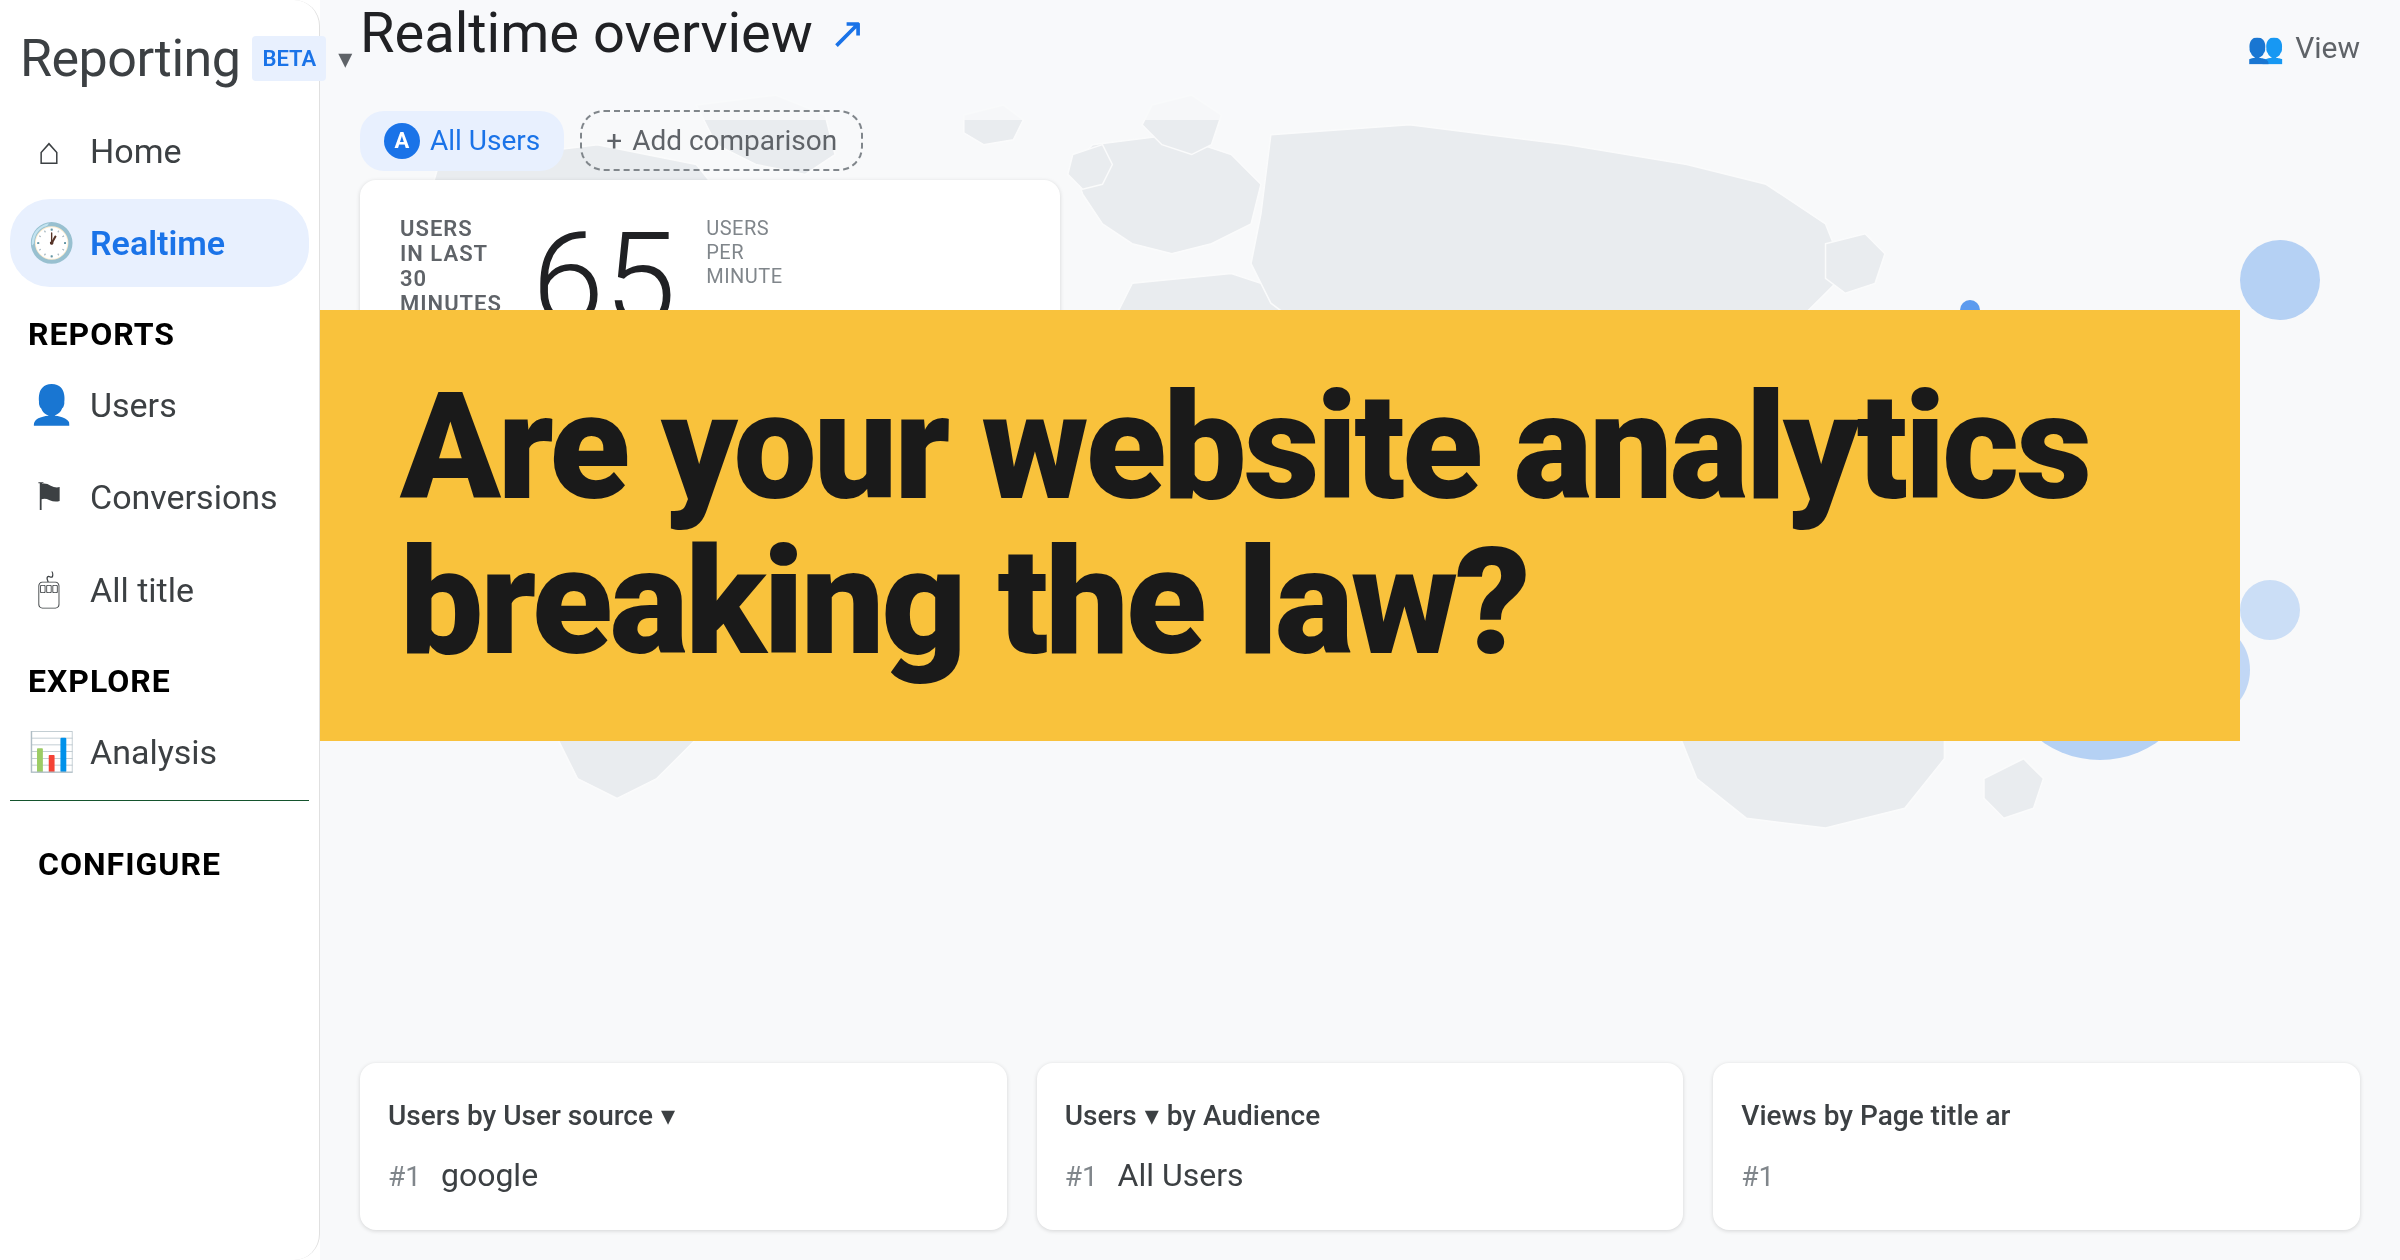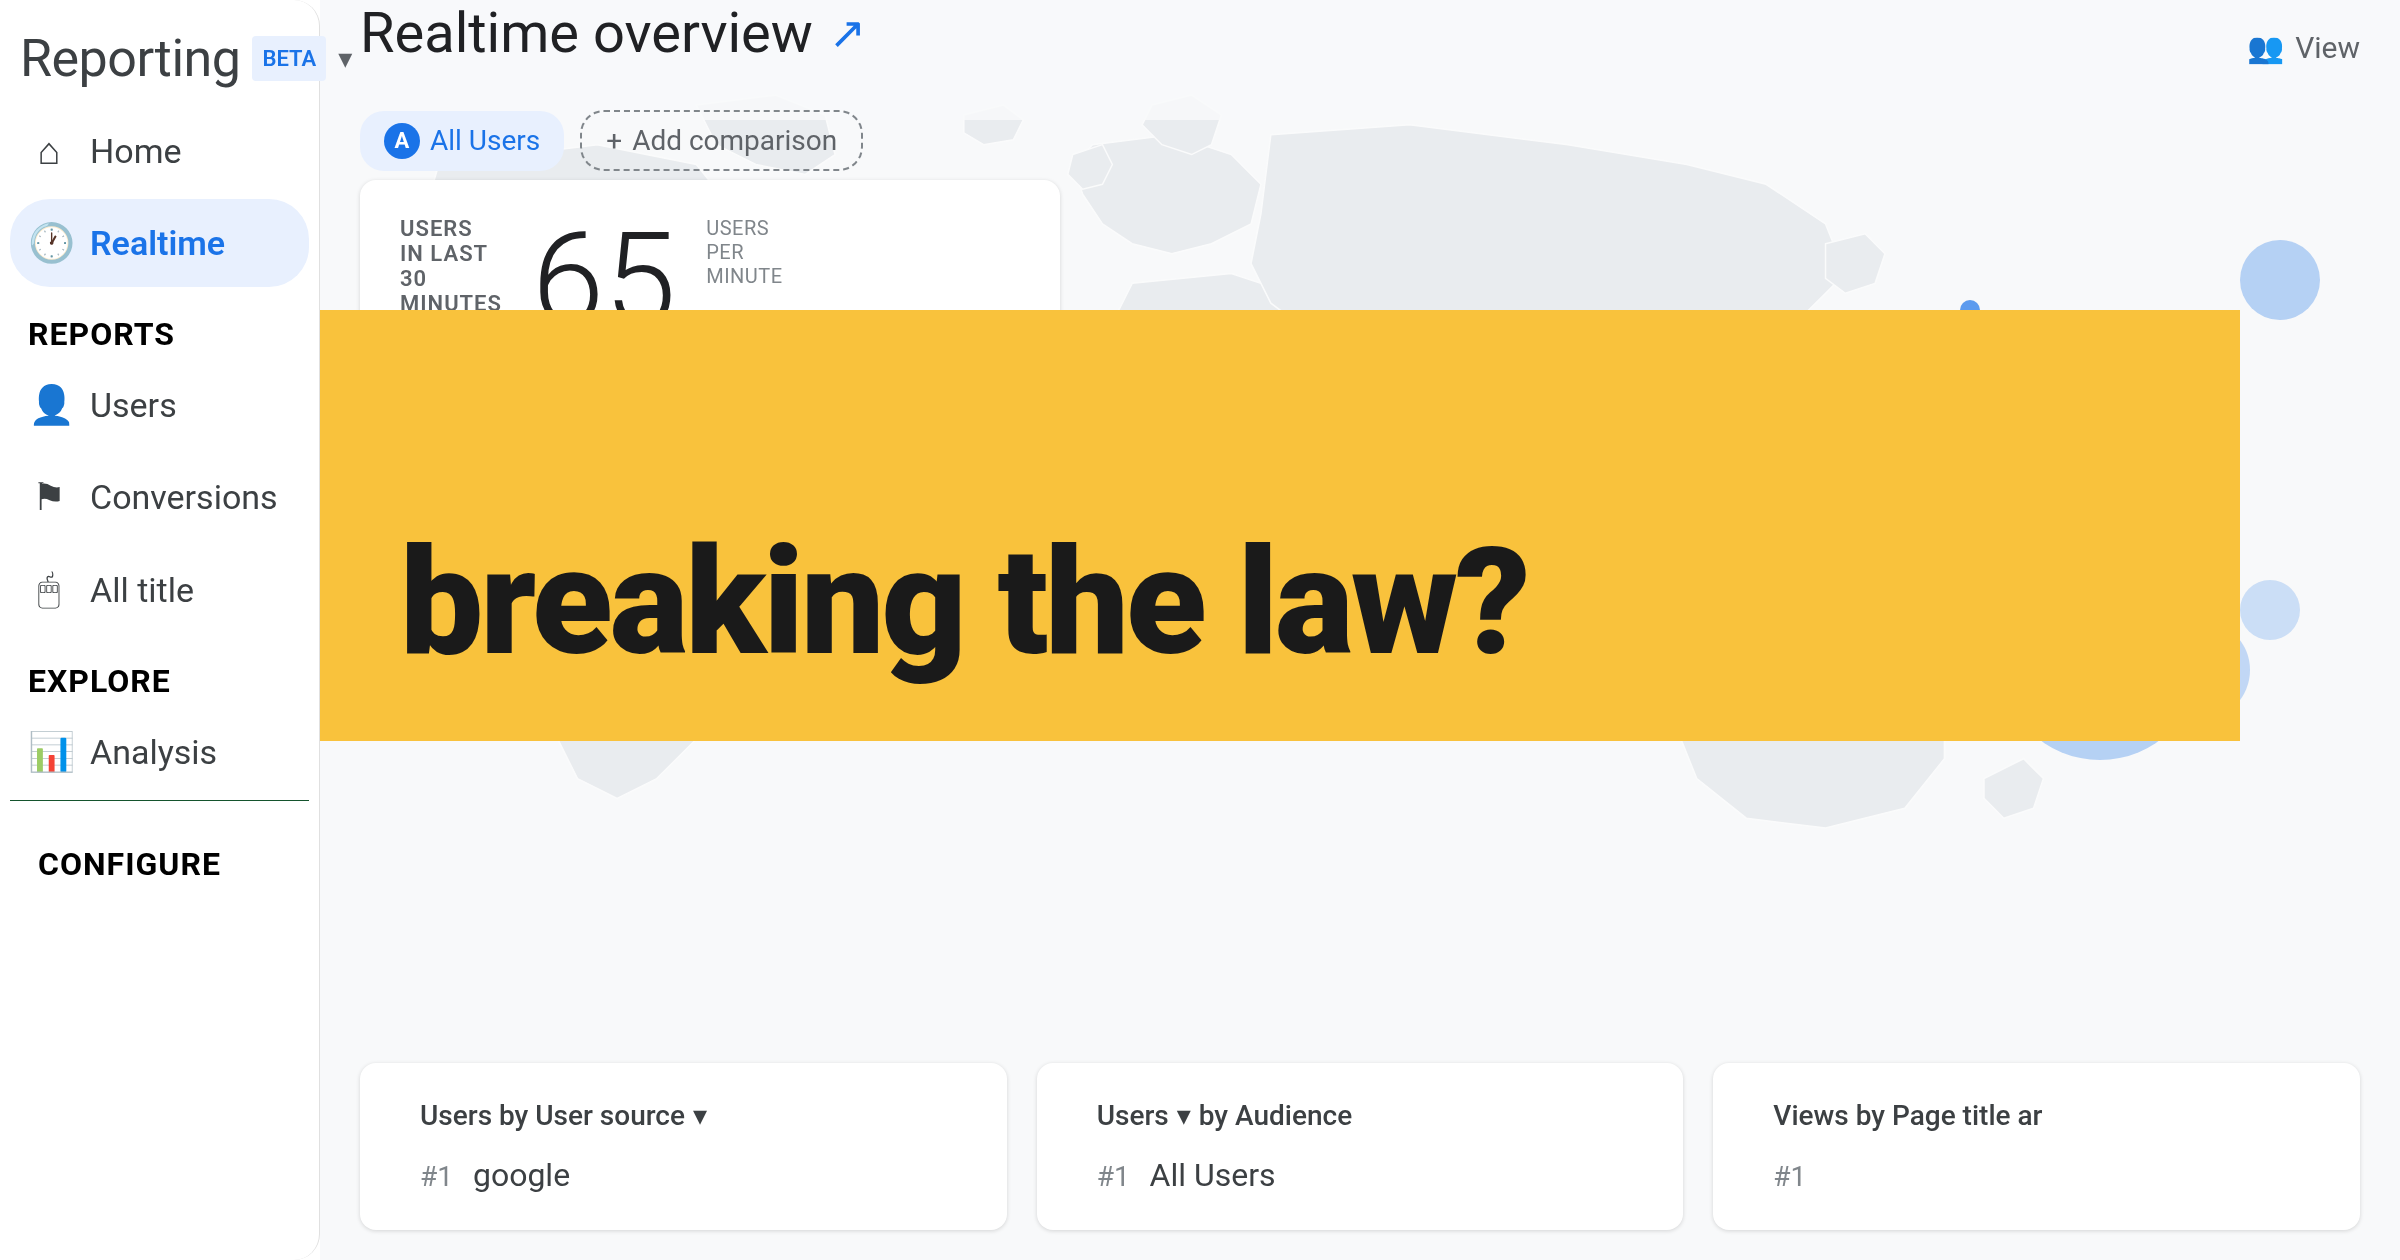--- a/index.html
+++ b/index.html
@@ -306,21 +306,21 @@
       right: 40px;
       display: flex;
       gap: 30px;
       z-index: 5;
     }
 
     .bottom-card {
       background: #fff;
       border-radius: 16px;
       box-shadow: 0 1px 4px rgba(0,0,0,0.15);
-      padding: 36px 60px;
+      padding: 36px 28px;
       flex: 1;
     }
 
     .bottom-card-title {
       font-size: 28px;
       color: #3c4043;
       font-weight: 500;
       margin-bottom: 24px;
       display: flex;
       align-items: center;
@@ -507,21 +507,21 @@
           <div class="dot dot-light-blue"></div>
           <span>MOBILE</span>
         </div>
         <div class="device-stat-value">13.8%</div>
       </div>
     </div>
   </div>
 
   <div class="yellow-banner">
     <div class="yellow-banner-text">
-      <br>
+      <span>Are your website analytics</span><br>
       <span>breaking the law?</span>
     </div>
   </div>
 
   <div class="bottom-cards">
 
     <div class="bottom-card">
       <div class="bottom-card-title">
         <span>Users by User source</span>
         <span>▾</span>

